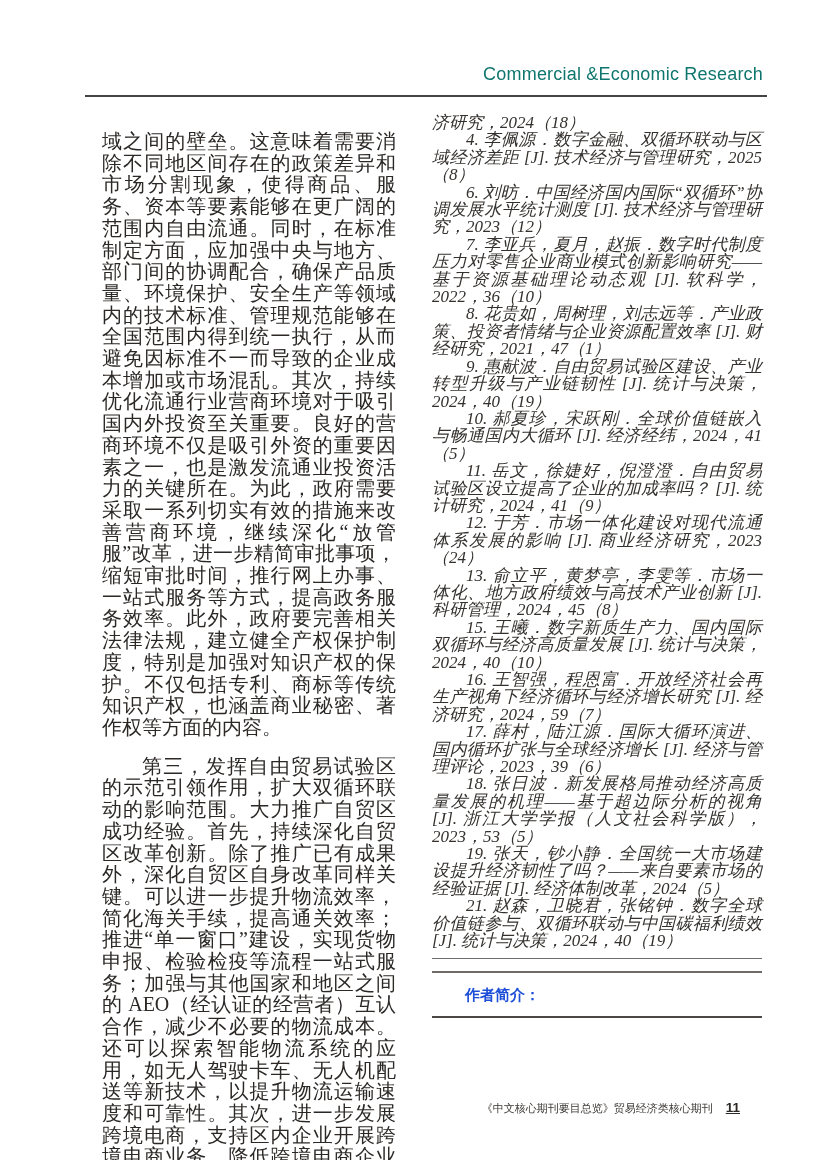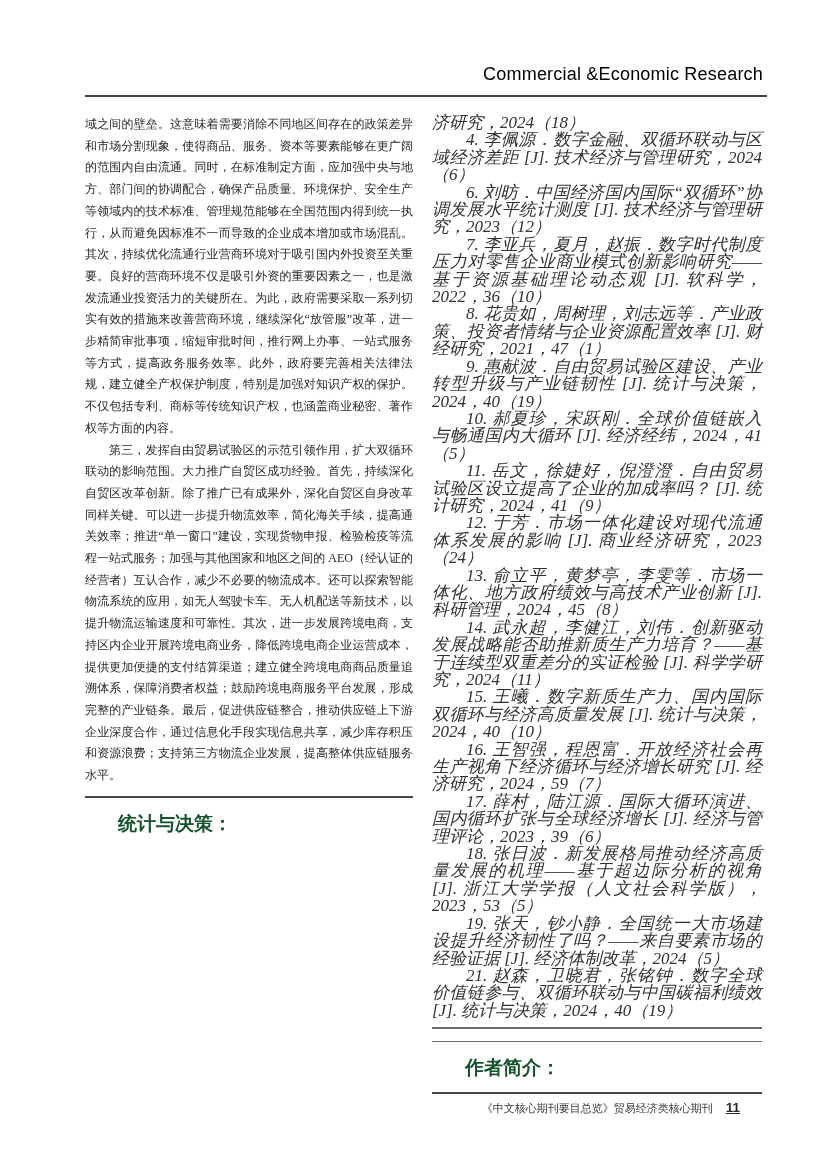--- a/index.html
+++ b/index.html
@@ -17,61 +17,61 @@
     color: #2b2826;
   }
   
   .header-title {
     position: absolute;
     top: 64px;
     right: 64px;
     font-family: "Liberation Sans", "DejaVu Sans", sans-serif;
     font-size: 18px;
     font-weight: 400;
-    color: #000000;
+    color: #0f766e;
     letter-spacing: 0.2px;
   }
   .header-rule {
     position: absolute;
     top: 95px;
     left: 85px;
     width: 682px;
     height: 2px;
     background: #454240;
   }
   
   .col {
     position: absolute;
     top: 114px;
   }
   .col-left  { left: 85px;  width: 328px; }
   .col-right { left: 432px; width: 330px; }
 
   .body-text p {
-    margin: 0;
-    font-size: 12px;
+    margin: 17px;
+    font-size: 20px;
     line-height: 21.7px;
     text-align: justify;
     text-justify: inter-ideograph;
     color: #2b2826;
   }
   .body-text p:nth-of-type(n+2) { text-indent: 2em; }
 
   .rule {
     margin-top: 9px;
     height: 2px;
     background: #4b4845;
   }
   .section-heading {
     margin: 13px 0 6px 0;
     padding-left: 33px;
     font-family: Liberation Sans, sans-serif;
     font-weight: bold;
-    font-size: 19px;
-    color: #14532d;
+    font-size: 15px;
+    color: #1d4ed8;
   }
   .ref, .bio {
     margin: 0;
     font-size: 17px;
     line-height: 17.4px;
     text-align: justify;
     text-justify: inter-ideograph;
     text-indent: 2em;
     font-style: italic;          
     color: #33302d;
@@ -125,40 +125,39 @@
         <p>第三，发挥自由贸易试验区的示范引领作用，扩大双循环联动的影响范围。大力推广自贸区成功经验。首先，持续深化自贸区改革创新。除了推广已有成果外，深化自贸区自身改革同样关键。可以进一步提升物流效率，简化海关手续，提高通关效率；推进“单一窗口”建设，实现货物申报、检验检疫等流程一站式服务；加强与其他国家和地区之间的 AEO（经认证的经营者）互认合作，减少不必要的物流成本。还可以探索智能物流系统的应用，如无人驾驶卡车、无人机配送等新技术，以提升物流运输速度和可靠性。其次，进一步发展跨境电商，支持区内企业开展跨境电商业务，降低跨境电商企业运营成本，提供更加便捷的支付结算渠道；建立健全跨境电商商品质量追溯体系，保障消费者权益；鼓励跨境电商服务平台发展，形成完整的产业链条。最后，促进供应链整合，推动供应链上下游企业深度合作，通过信息化手段实现信息共享，减少库存积压和资源浪费；支持第三方物流企业发展，提高整体供应链服务水平。</p>
       </div>
     <div class="rule"></div>
     <div class="section-heading">统计与决策：</div>
   </div>
 
   <div class="col col-right">
     <p class="ref ref-cont">济研究，2024（18）</p>
     <div class="ref-list">
 
-        <p class="ref">4. 李佩源．数字金融、双循环联动与区域经济差距 [J]. 技术经济与管理研究，2024（6）</p>
+        <p class="ref">4. 李佩源．数字金融、双循环联动与区域经济差距 [J]. 技术经济与管理研究，2025（8）</p>
 
 
         <p class="ref">6. 刘昉．中国经济国内国际“双循环”协调发展水平统计测度 [J]. 技术经济与管理研究，2023（12）</p>
 
         <p class="ref">7. 李亚兵，夏月，赵振．数字时代制度压力对零售企业商业模式创新影响研究——基于资源基础理论动态观 [J]. 软科学，2022，36（10）</p>
 
         <p class="ref">8. 花贵如，周树理，刘志远等．产业政策、投资者情绪与企业资源配置效率 [J]. 财经研究，2021，47（1）</p>
 
         <p class="ref">9. 惠献波．自由贸易试验区建设、产业转型升级与产业链韧性 [J]. 统计与决策，2024，40（19）</p>
 
         <p class="ref">10. 郝夏珍，宋跃刚．全球价值链嵌入与畅通国内大循环 [J]. 经济经纬，2024，41（5）</p>
 
         <p class="ref">11. 岳文，徐婕好，倪澄澄．自由贸易试验区设立提高了企业的加成率吗？ [J]. 统计研究，2024，41（9）</p>
 
         <p class="ref">12. 于芳．市场一体化建设对现代流通体系发展的影响 [J]. 商业经济研究，2023（24）</p>
 
         <p class="ref">13. 俞立平，黄梦亭，李雯等．市场一体化、地方政府绩效与高技术产业创新 [J]. 科研管理，2024，45（8）</p>
 
-        <p class="ref">14. 武永超，李健江，刘伟．创新驱动发展战略能否助推新质生产力培育？——基于连续型双重差分的实证检验 [J]. 科学学研究，2024（11）</p>
 
         <p class="ref">15. 王曦．数字新质生产力、国内国际双循环与经济高质量发展 [J]. 统计与决策，2024，40（10）</p>
 
         <p class="ref">16. 王智强，程恩富．开放经济社会再生产视角下经济循环与经济增长研究 [J]. 经济研究，2024，59（7）</p>
 
         <p class="ref">17. 薛村，陆江源．国际大循环演进、国内循环扩张与全球经济增长 [J]. 经济与管理评论，2023，39（6）</p>
 
         <p class="ref">18. 张日波．新发展格局推动经济高质量发展的机理——基于超边际分析的视角 [J]. 浙江大学学报（人文社会科学版），2023，53（5）</p>
 
         <p class="ref">19. 张天，钞小静．全国统一大市场建设提升经济韧性了吗？——来自要素市场的经验证据 [J]. 经济体制改革，2024（5）</p>

